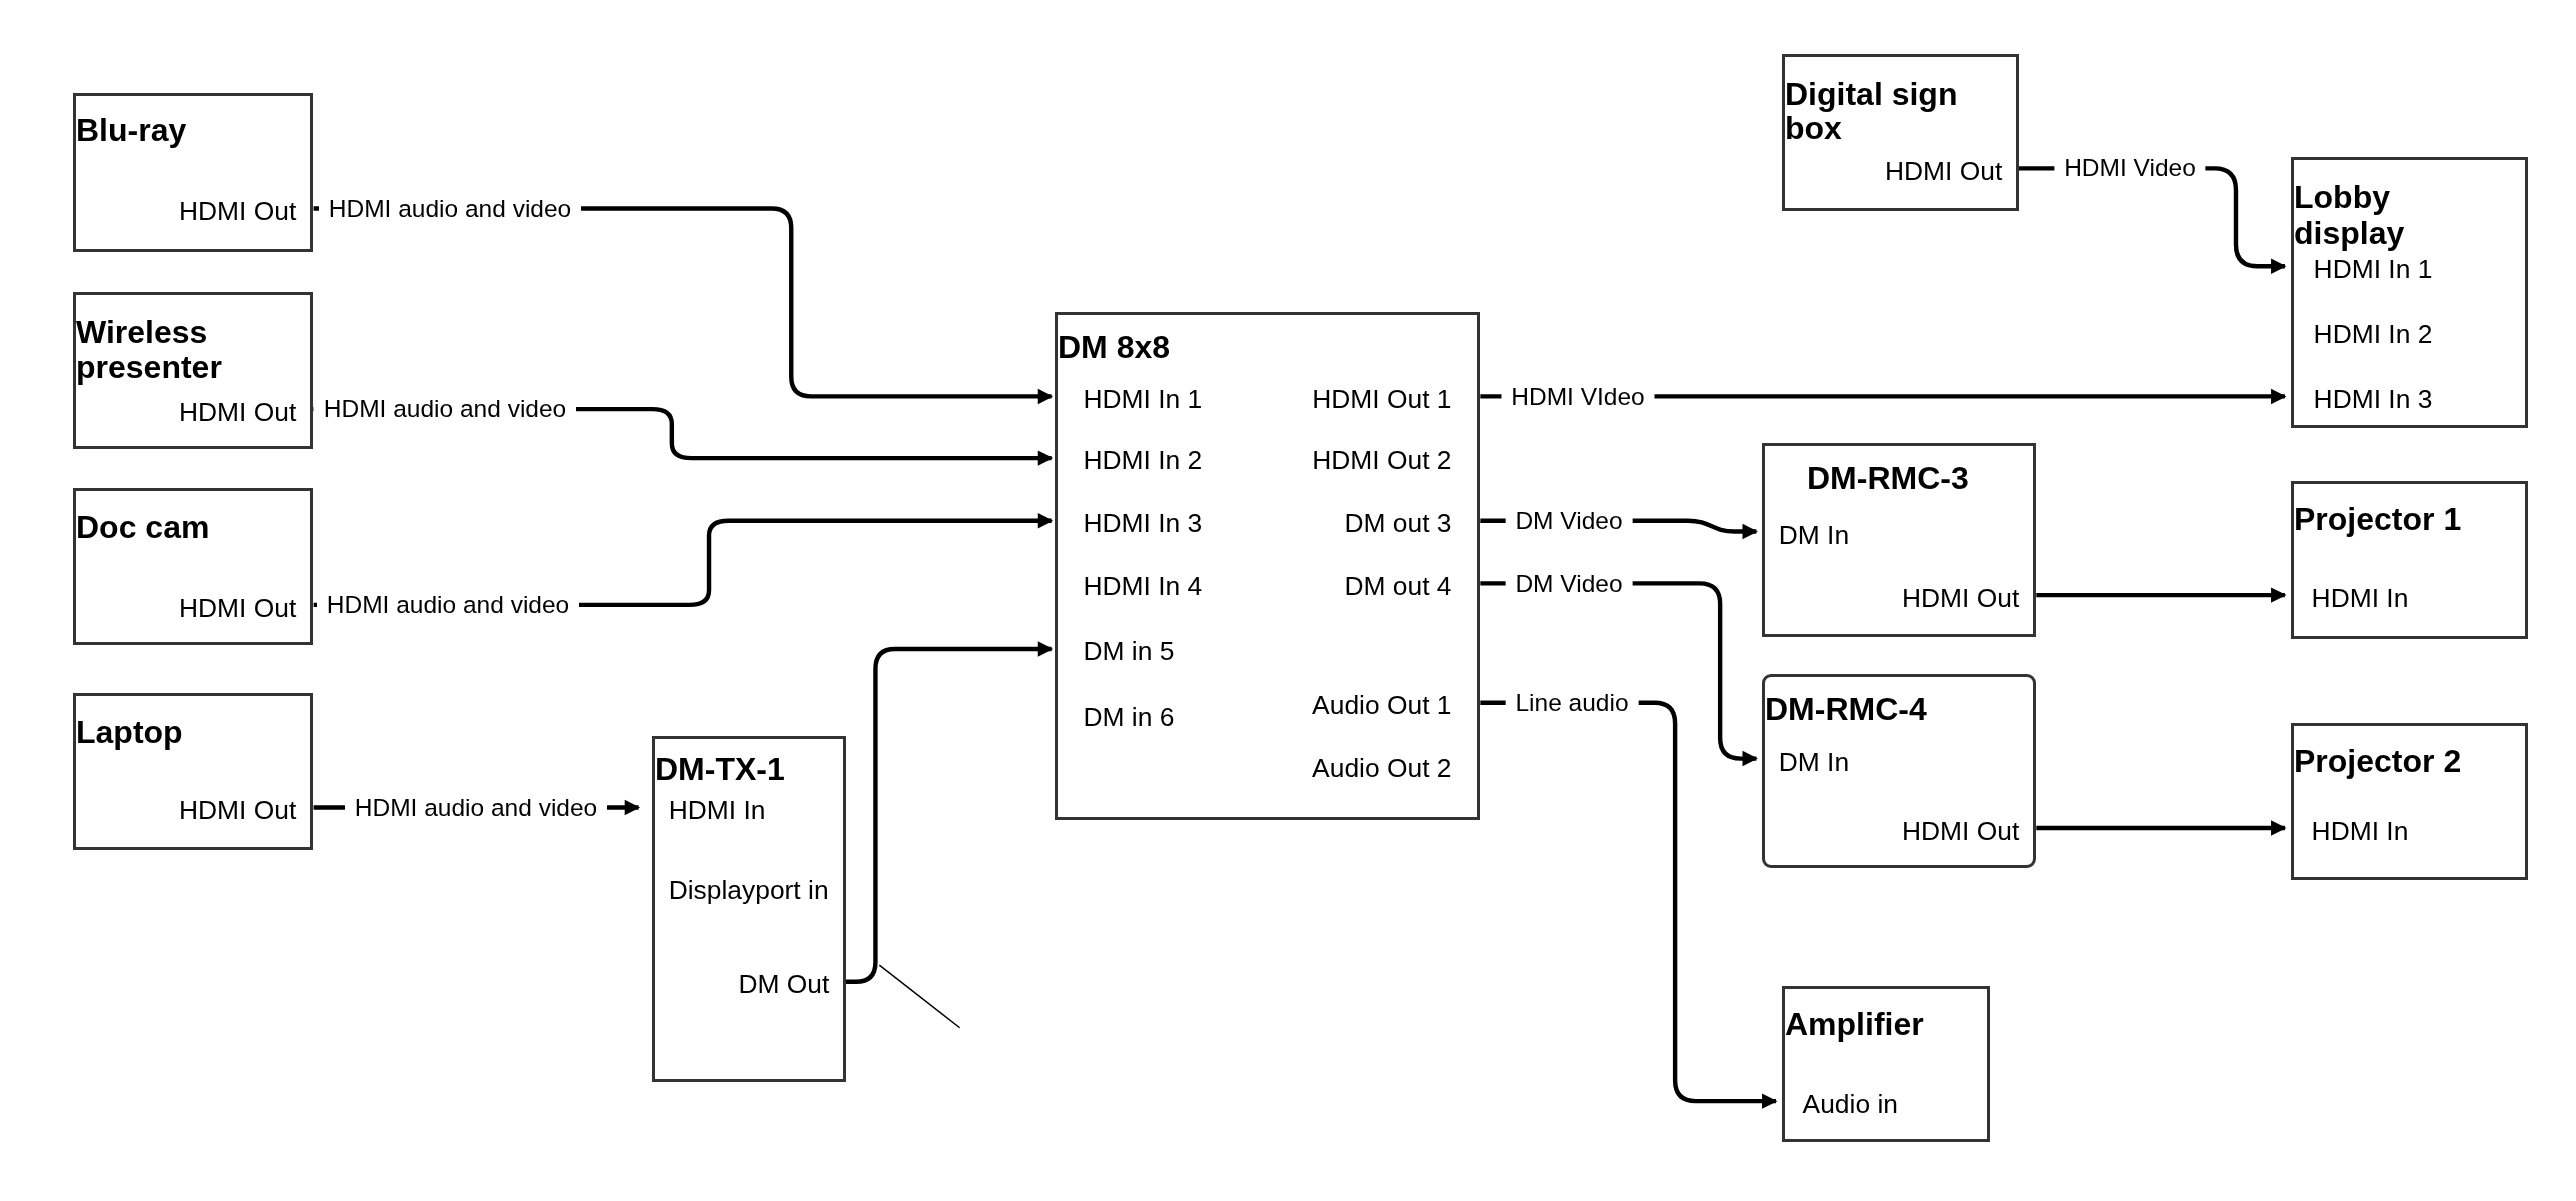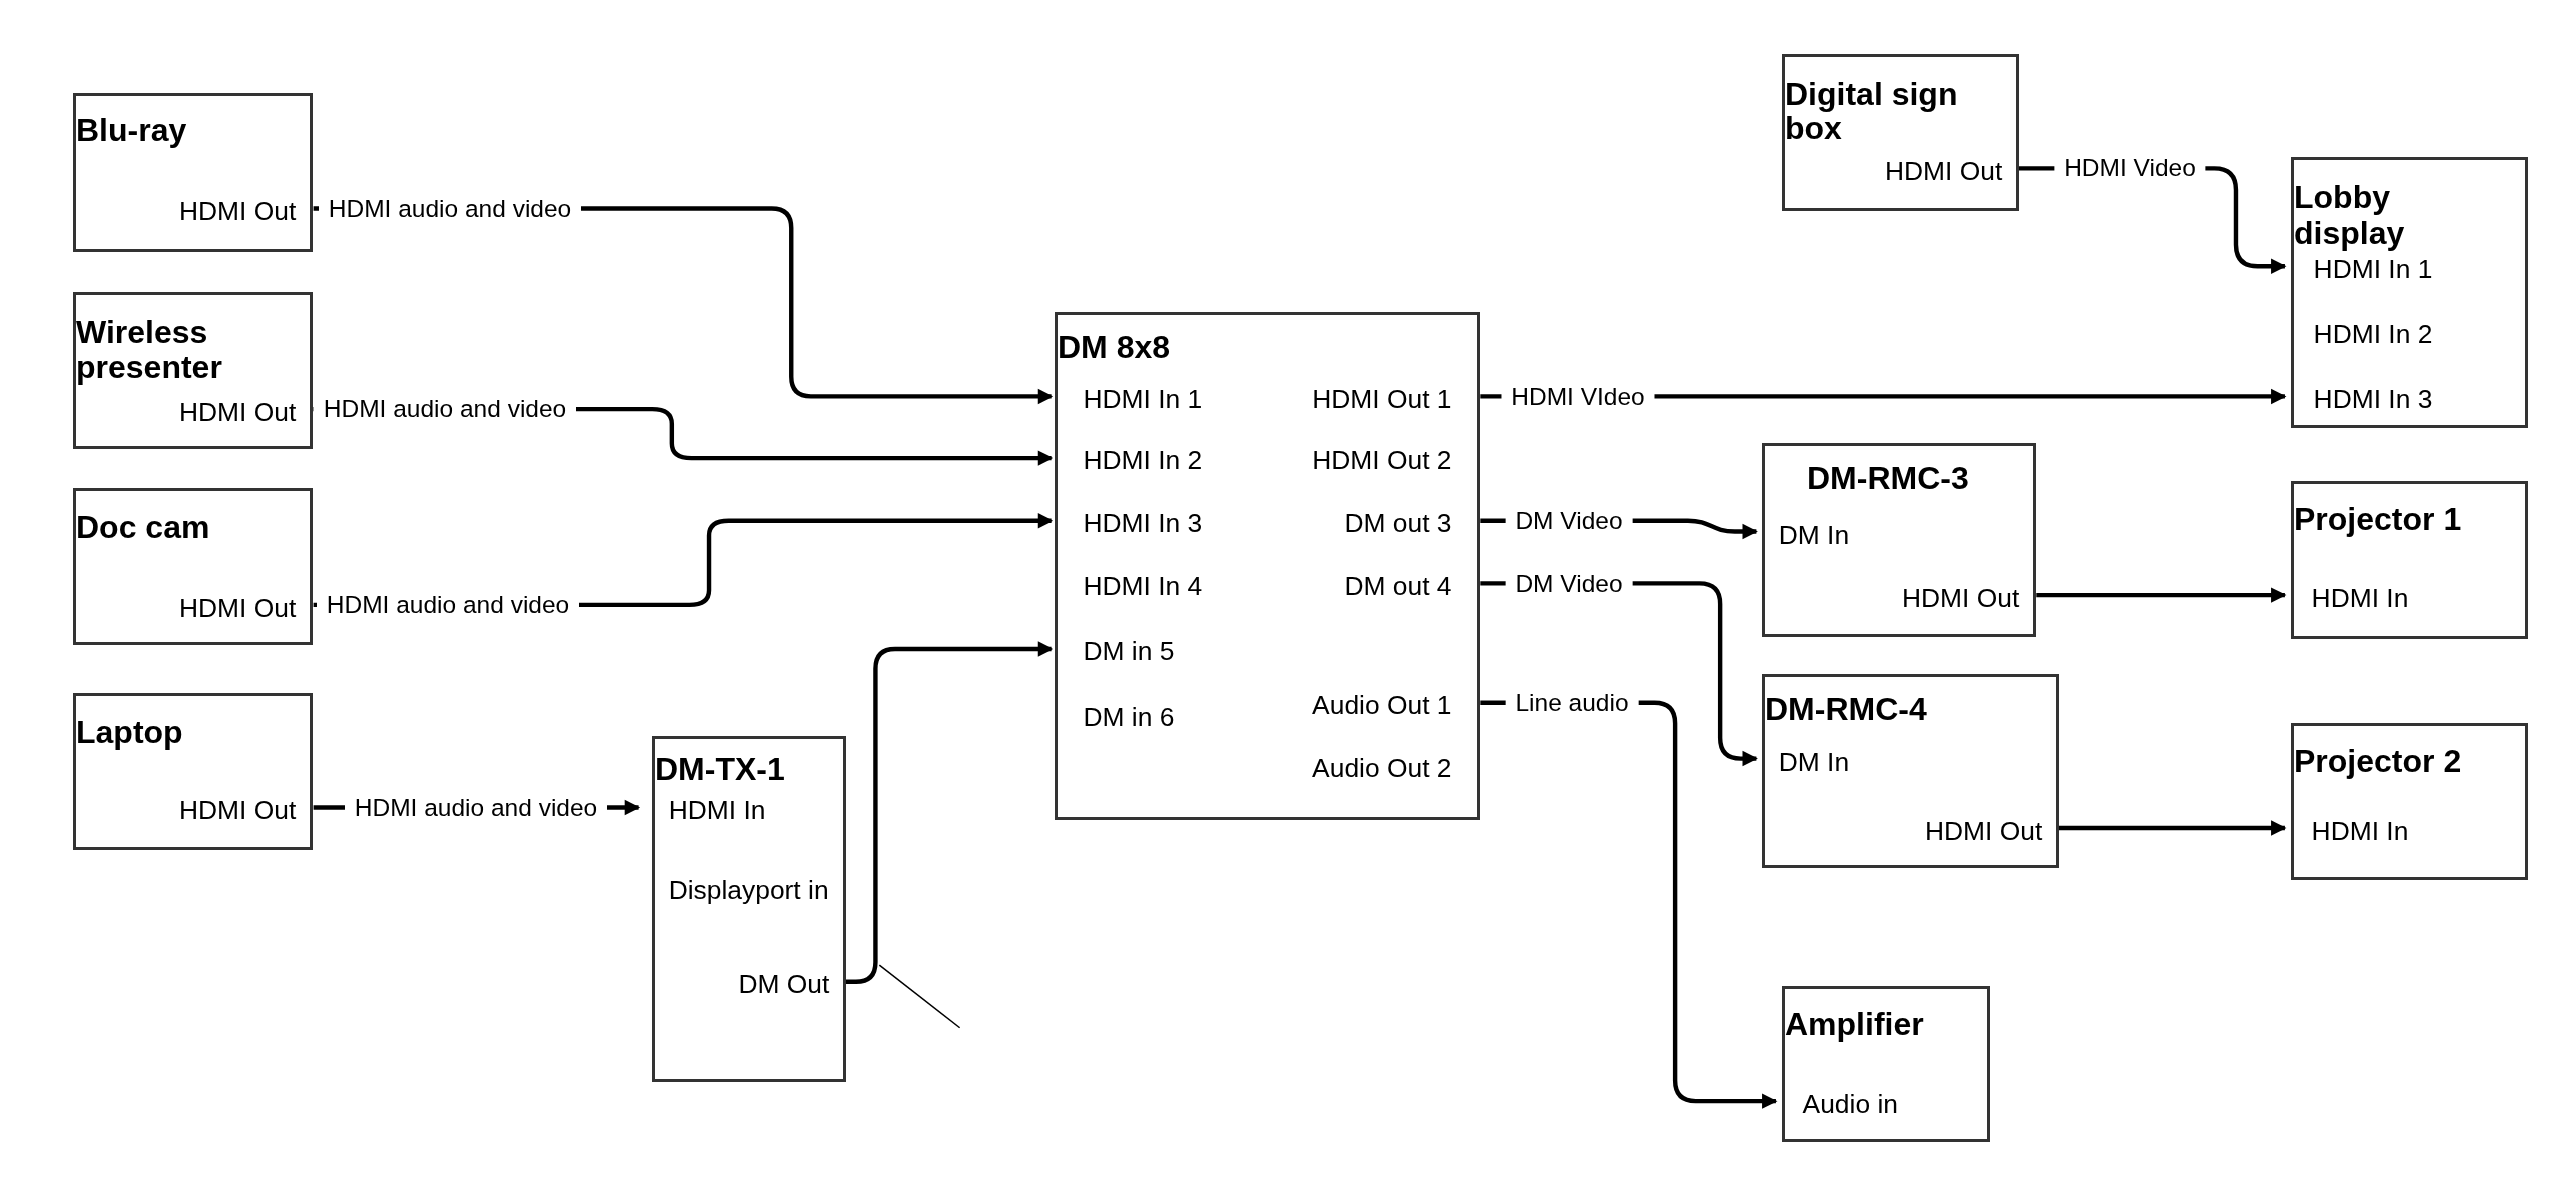--- a/index.html
+++ b/index.html
@@ -146,21 +146,21 @@
     <div class="title" style="top:12.7px;margin-left:42px;">DM-RMC-3</div>
     <div class="port port-left" style="top:70px;">DM In</div>
     <div class="port port-right" style="top:133px;">HDMI Out</div>
   </div>
 
   <div class="box" style="left:2291px;top:481px;width:237px;height:158px;">
     <div class="title" style="top:15.7px;">Projector 1</div>
     <div class="port port-left" style="left:17.6px;top:95px;">HDMI In</div>
   </div>
 
-  <div class="box" style="left:1762px;top:674px;width:297px;height:194px;">
+  <div class="box" style="left:1762px;top:674px;width:274px;height:194px;border-radius:9px;">
     <div class="title" style="top:12.7px;">DM-RMC-4</div>
     <div class="port port-left" style="top:66px;">DM In</div>
     <div class="port port-right" style="top:135px;">HDMI Out</div>
   </div>
 
   <div class="box" style="left:2291px;top:723px;width:237px;height:157px;">
     <div class="title" style="top:15.7px;">Projector 2</div>
     <div class="port port-left" style="left:17.6px;top:86px;">HDMI In</div>
   </div>
 

